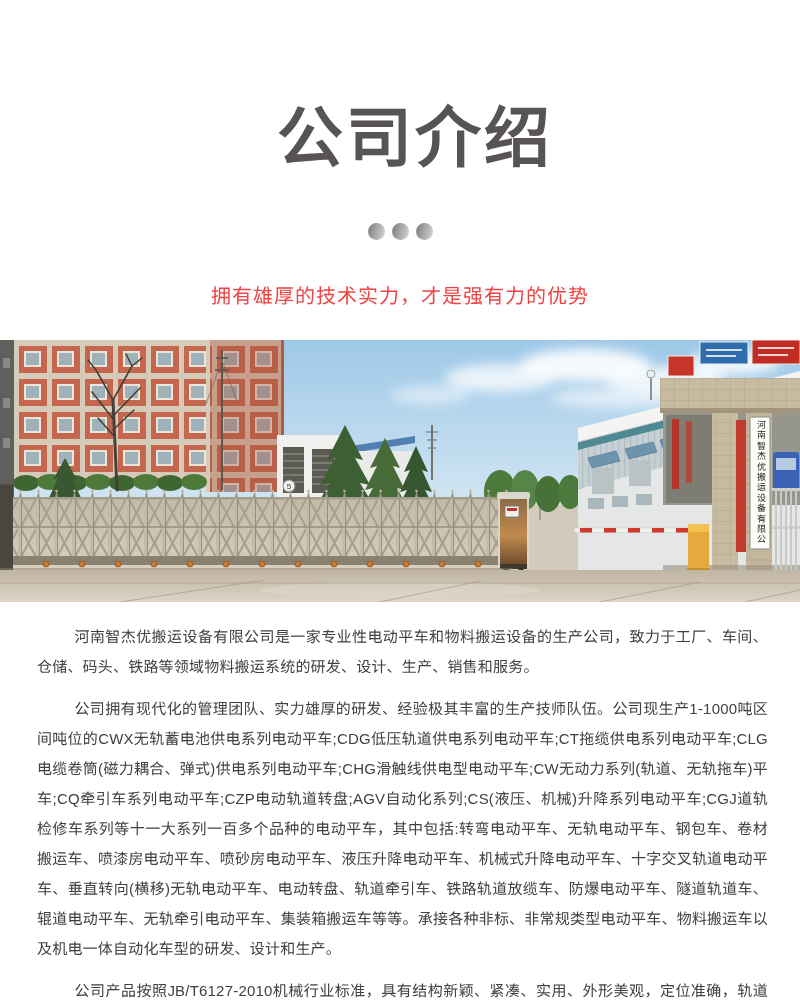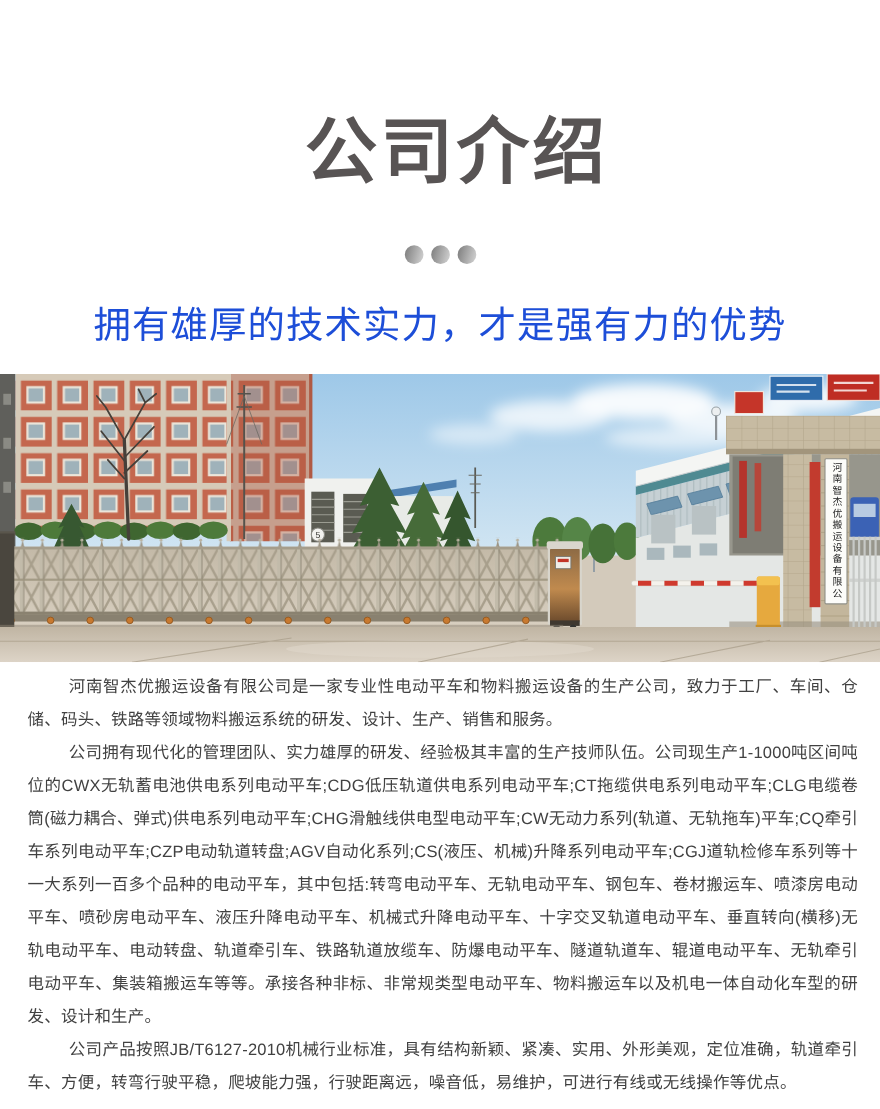--- a/index.html
+++ b/index.html
@@ -21,21 +21,21 @@
     display:flex;justify-content:center;align-items:center;gap:7px;
     height:17px;
   }
   .dot{
     width:17px;height:17px;border-radius:50%;
     background:linear-gradient(105deg,#848484 10%,#cccccc 90%);
   }
   .subtitle{
     margin-top:42px;
     text-align:center;
-    font-size:34px;line-height:28px;color:#1d4ed8;
+    font-size:20px;line-height:28px;color:#ef4444;
     letter-spacing:1px;
   }
 
   
   .photo{
     position:relative;
     margin-top:30px;
     width:800px;height:262px;
     overflow:hidden;
   }
@@ -48,21 +48,21 @@
     color:#1d1d1d;padding-top:2px;
     overflow:hidden;
   }
 
   
   .intro{
     padding:8px 20px 0 25px;
     color:#414141;
   }
   .intro p{
-    margin:0;
+    margin:12px;
     font-size:15px;line-height:30px;
     text-align:justify;
     text-indent:2.5em;
     letter-spacing:0.2px;
   }
 </style>
 </head>
 <body>
 
 <div class="page">

